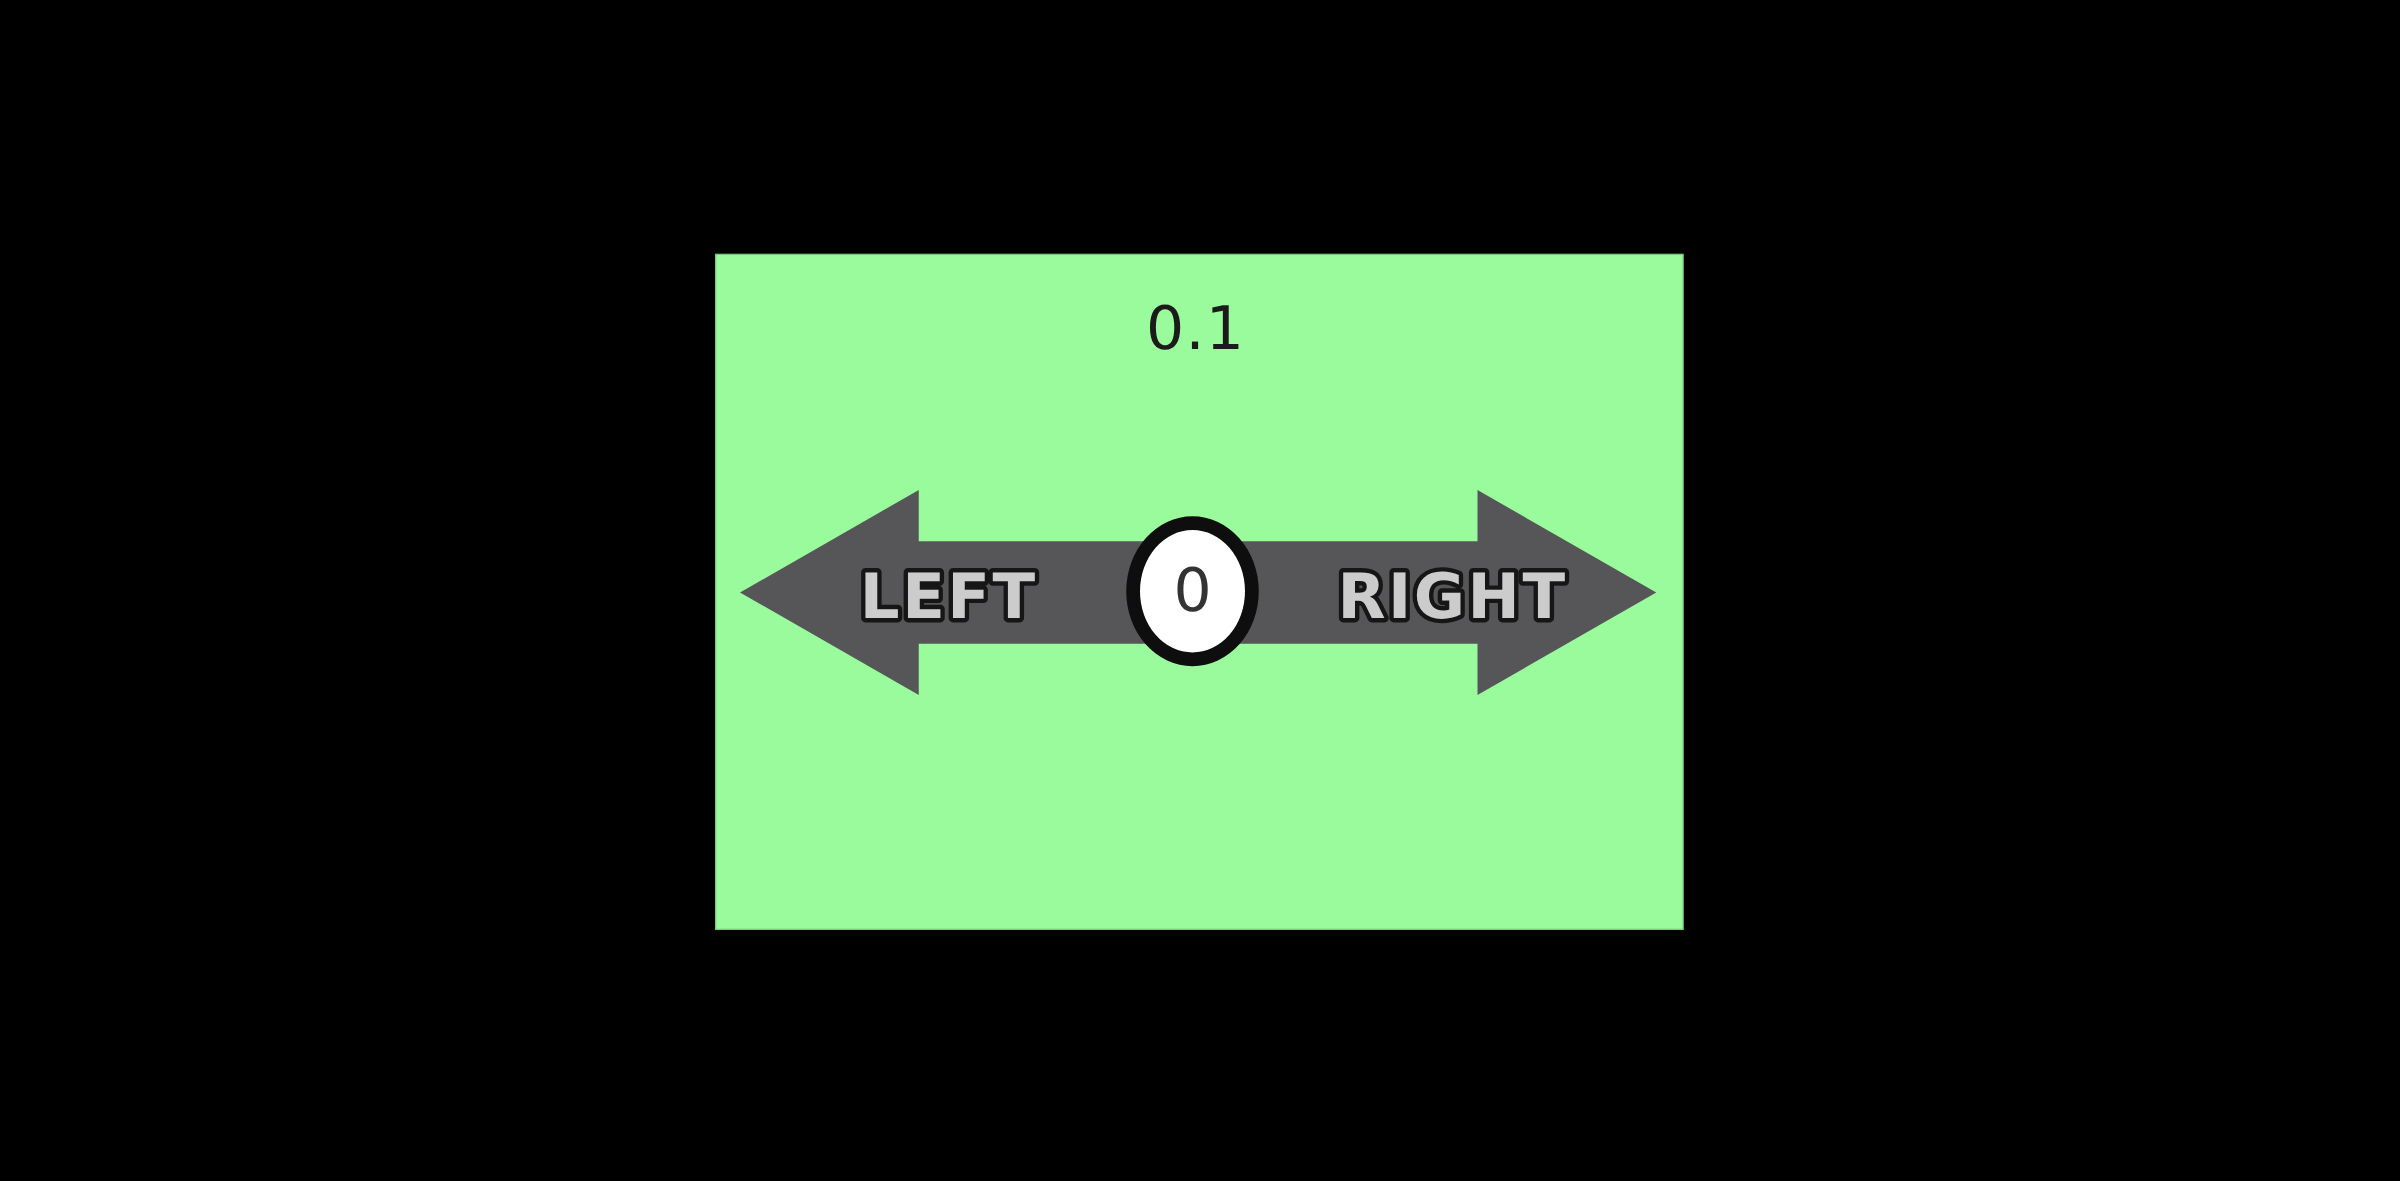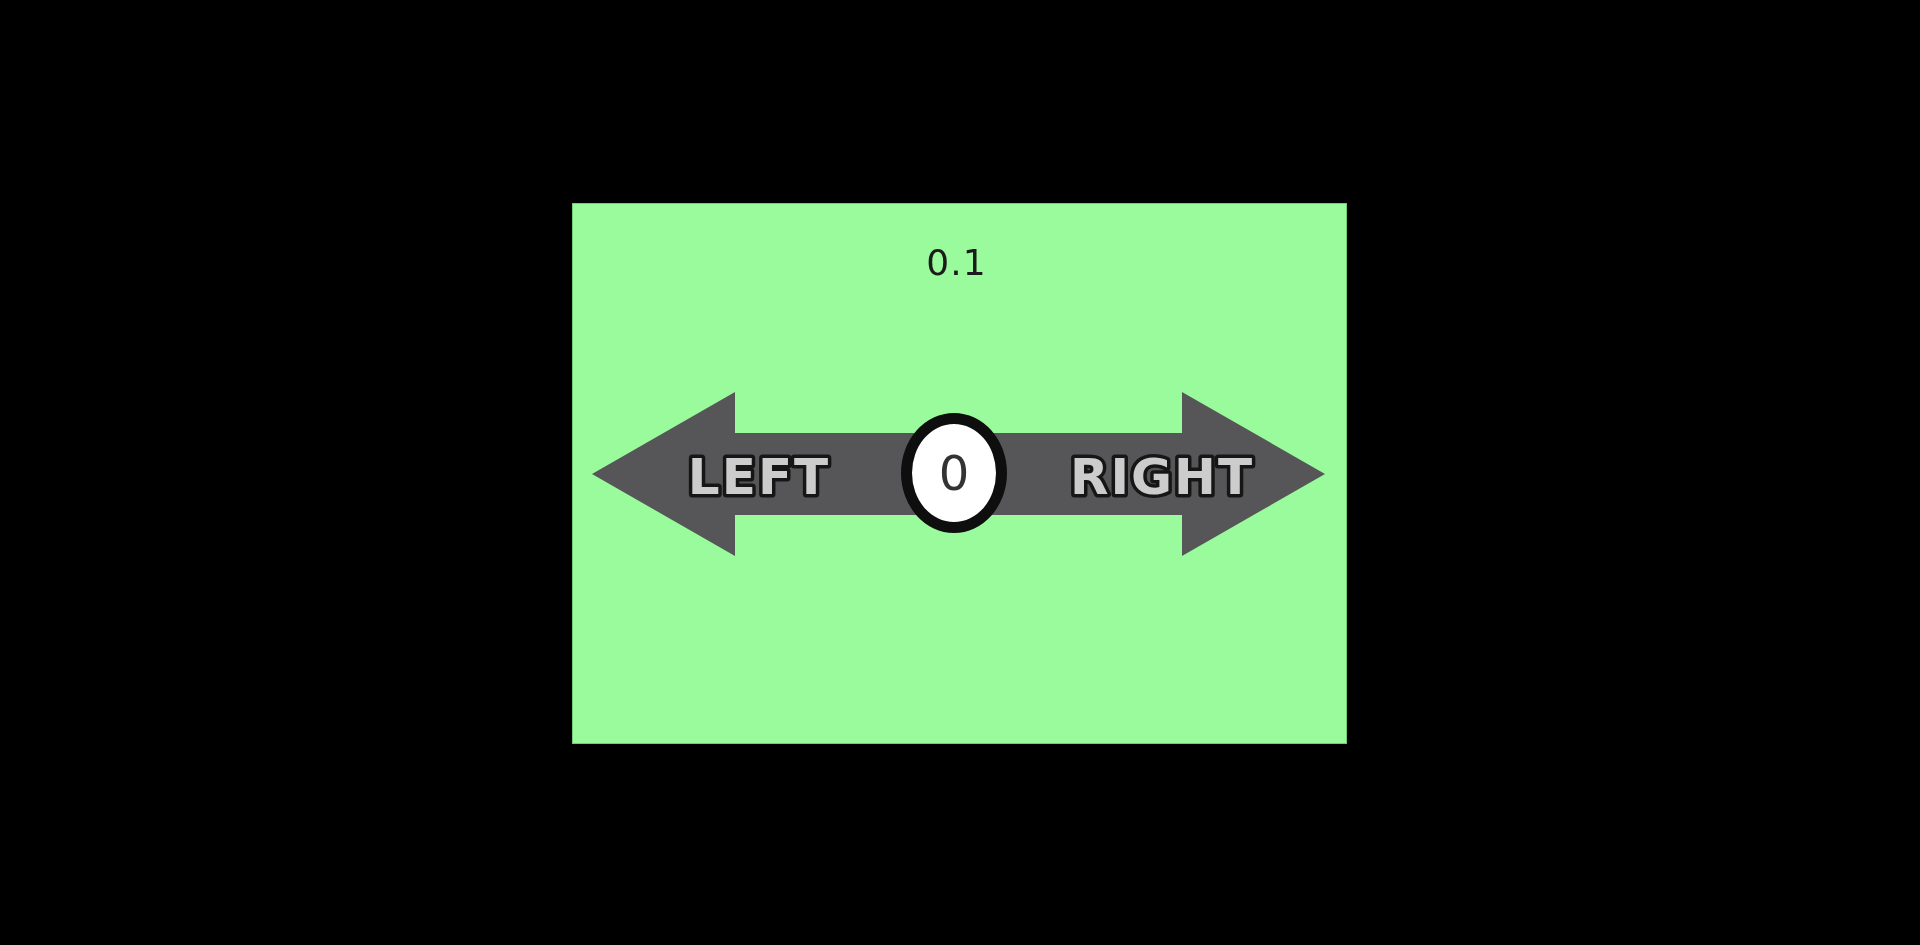--- a/index.html
+++ b/index.html
@@ -23,21 +23,21 @@
     height: 541px;
     background: #9AFB9C;
     box-shadow: inset 0 0 0 1px rgba(0, 60, 0, 0.25);
   }
   .step-value {
     position: absolute;
     left: 0;
     right: 6px;
     top: 36px;
     text-align: center;
-    font-size: 36px;
+    font-size: 48px;
     line-height: 48px;
     color: #1b1b1b;
     letter-spacing: 1px;
   }
   .arrow-svg {
     position: absolute;
     left: 20px;
     top: 189px;
     width: 733px;
     height: 164px;

